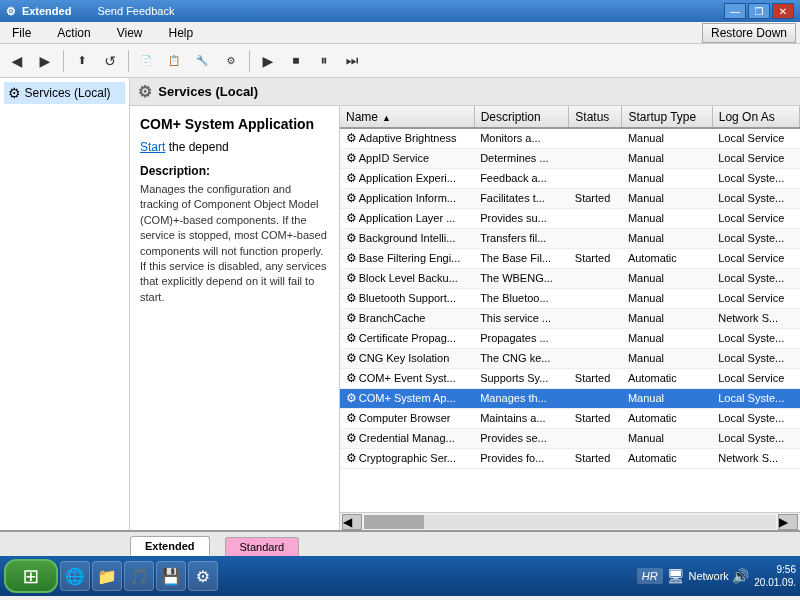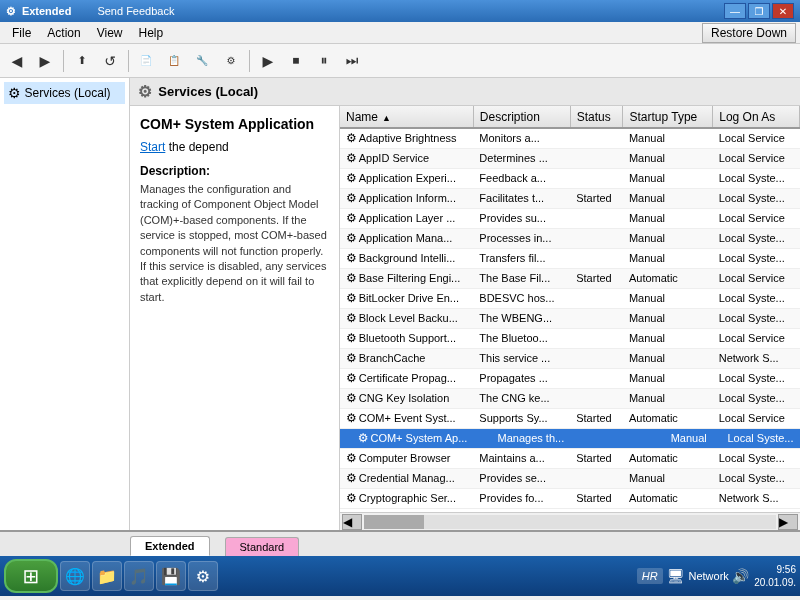--- a/index.html
+++ b/index.html
@@ -22,21 +22,21 @@
       color: white; font-size: 10px; cursor: pointer; display: flex; align-items: center; justify-content: center;
     }
     .title-btn.close { background: #c0392b; }
 
     
     #menu-bar {
       height: 22px;
       background: #f0f0f0;
       display: flex;
       align-items: center;
-      gap: 0;
+      gap: 10px;
       padding: 0 4px;
       border-bottom: 1px solid #ccc;
     }
     .menu-item {
       padding: 2px 8px;
       cursor: pointer;
       font-size: 12px;
     }
 
     
@@ -163,21 +163,21 @@
       overflow-y: scroll;
       overflow-x: hidden;
       flex: 1;
     }
 
     #services-table tbody tr {
       height: 20px;
     }
     #services-table tbody tr:nth-child(even) { background: #f9f9f9; }
     #services-table tbody tr.selected { background: #3078d7; color: white; }
-    #services-table tbody tr.selected td { color: white; text-align: right; }
+    #services-table tbody tr.selected td { color: white; }
 
     #services-table tbody td {
       border-bottom: 1px solid #eee;
       padding: 1px 6px;
       white-space: nowrap;
       overflow: hidden;
       max-width: 120px;
       text-overflow: ellipsis;
     }
 
@@ -362,46 +362,32 @@
                   <td>Local Syste...</td>
                 </tr>
                 <tr>
                   <td><span style="font-size:12px;margin-right:2px;">⚙</span>Application Layer ...</td>
                   <td>Provides su...</td>
                   <td></td>
                   <td>Manual</td>
                   <td>Local Service</td>
                 </tr>
                 <tr>
-                  <td><span style="font-size:12px;margin-right:2px;">⚙</span>Application Mana...</td>
-                  <td>Processes in...</td>
-                  <td></td>
-                  <td>Manual</td>
-                  <td>Local Syste...</td>
-                </tr>
-                <tr>
                   <td><span style="font-size:12px;margin-right:2px;">⚙</span>Background Intelli...</td>
                   <td>Transfers fil...</td>
                   <td></td>
                   <td>Manual</td>
                   <td>Local Syste...</td>
                 </tr>
                 <tr>
                   <td><span style="font-size:12px;margin-right:2px;">⚙</span>Base Filtering Engi...</td>
                   <td>The Base Fil...</td>
                   <td>Started</td>
                   <td>Automatic</td>
                   <td>Local Service</td>
-                </tr>
-                <tr>
-                  <td><span style="font-size:12px;margin-right:2px;">⚙</span>BitLocker Drive En...</td>
-                  <td>BDESVC hos...</td>
-                  <td></td>
-                  <td>Manual</td>
-                  <td>Local Syste...</td>
                 </tr>
                 <tr>
                   <td><span style="font-size:12px;margin-right:2px;">⚙</span>Block Level Backu...</td>
                   <td>The WBENG...</td>
                   <td></td>
                   <td>Manual</td>
                   <td>Local Syste...</td>
                 </tr>
                 <tr>
                   <td><span style="font-size:12px;margin-right:2px;">⚙</span>Bluetooth Support...</td>

